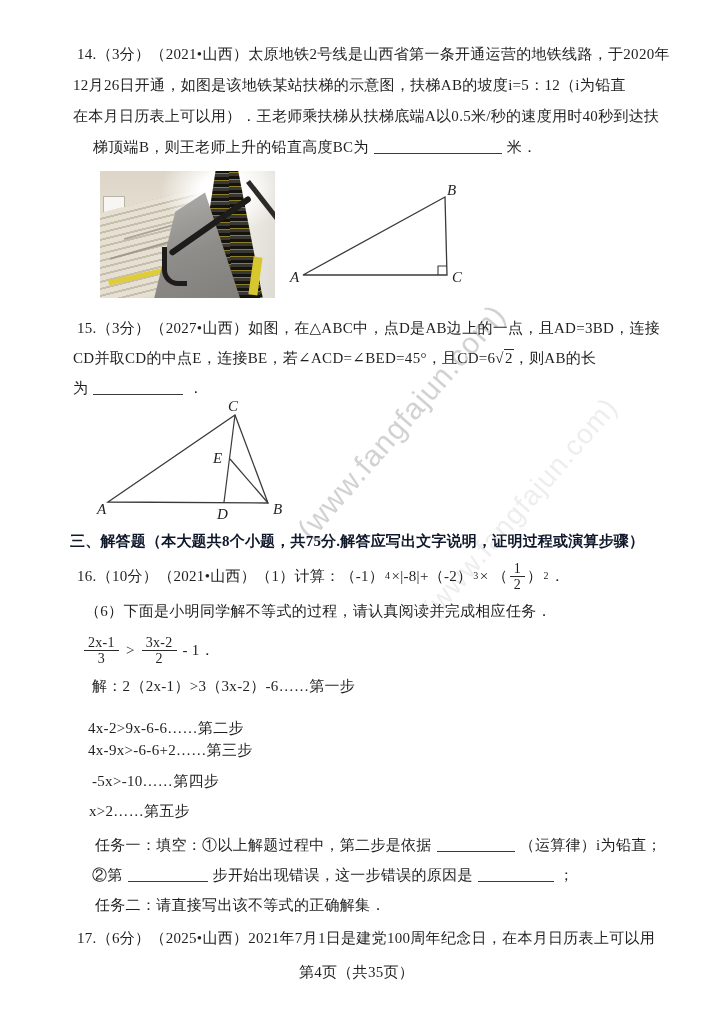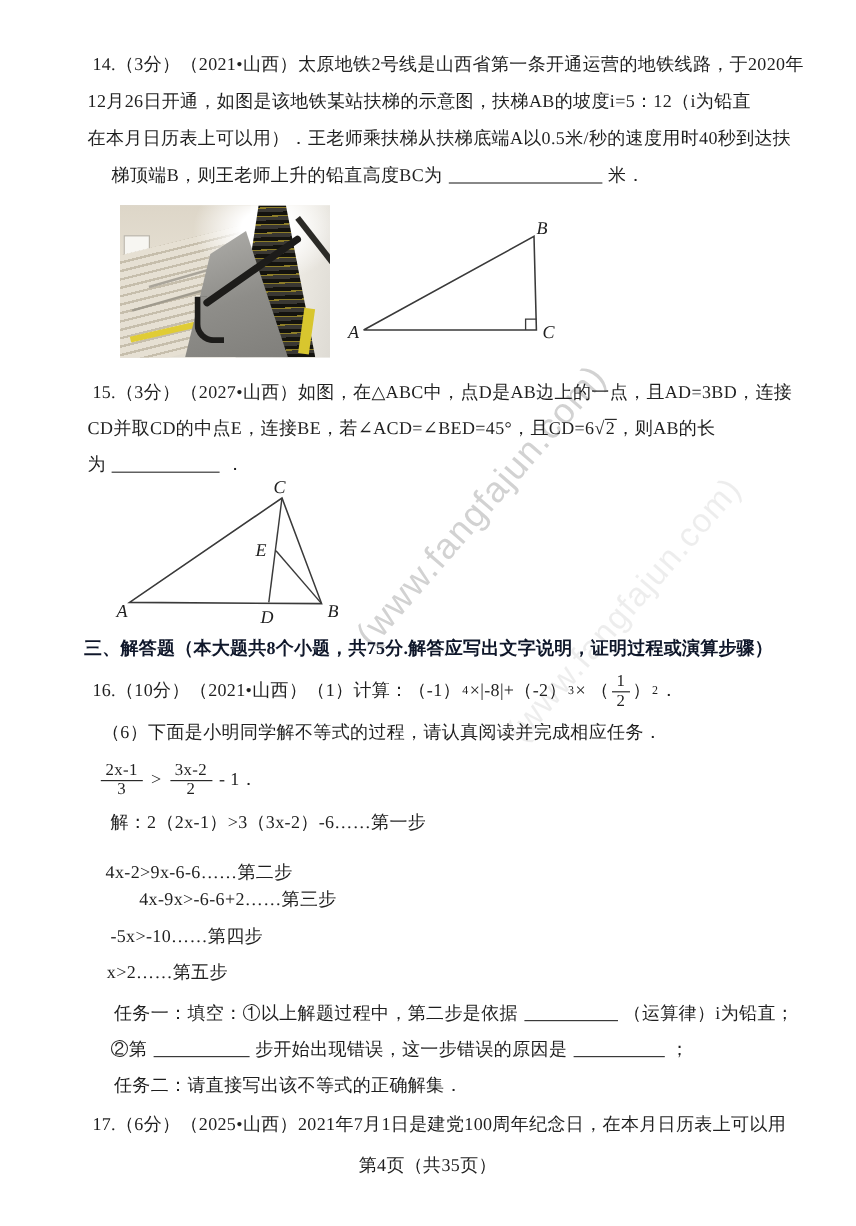--- a/index.html
+++ b/index.html
@@ -133,21 +133,21 @@
     <span style="margin:0 5px;">&gt;</span>
     <span class="frac">
         <span class="fnum">3x-2</span>
         <span class="fden">2</span>
       </span>
     <span style="margin-left:4px;">- 1．</span>
   </div>
 
   <div class="line" style="left:92px;top:676px;">解：2（2x-1）&gt;3（3x-2）-6……第一步</div>
   <div class="line" style="left:88px;top:686px;margin-top:32px;">4x-2&gt;9x-6-6……第二步</div>
-  <div class="line" style="left:88px;top:740px;margin-left:28px;">4x-9x&gt;-6-6+2……第三步</div>
+  <div class="line" style="left:88px;top:740px;">4x-9x&gt;-6-6+2……第三步</div>
   <div class="line" style="left:92px;top:771px;">-5x&gt;-10……第四步</div>
   <div class="line" style="left:89px;top:801px;">x&gt;2……第五步</div>
 
   <div class="line" style="left:95px;top:835px;">
     <span>任务一：填空：①以上解题过程中，第二步是依据</span><span class="blank" style="width:78px;"></span><span>（运算律）i为铅直；</span>
   </div>
   <div class="line" style="left:92px;top:865px;">
     <span>②第</span><span class="blank" style="width:80px;"></span><span>步开始出现错误，这一步错误的原因是</span><span class="blank" style="width:76px;"></span><span>；</span>
   </div>
   <div class="line" style="left:95px;top:895px;">任务二：请直接写出该不等式的正确解集．</div>

